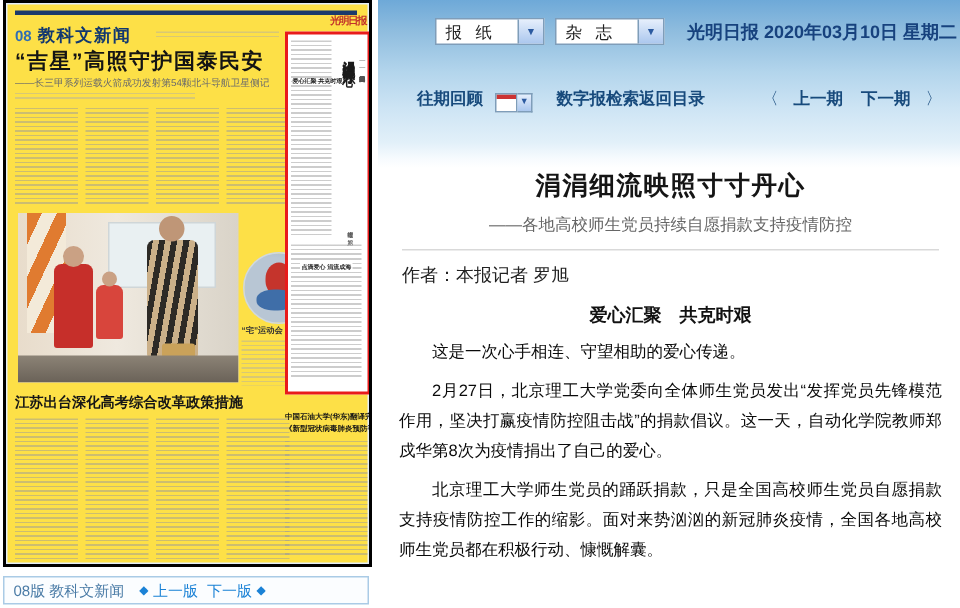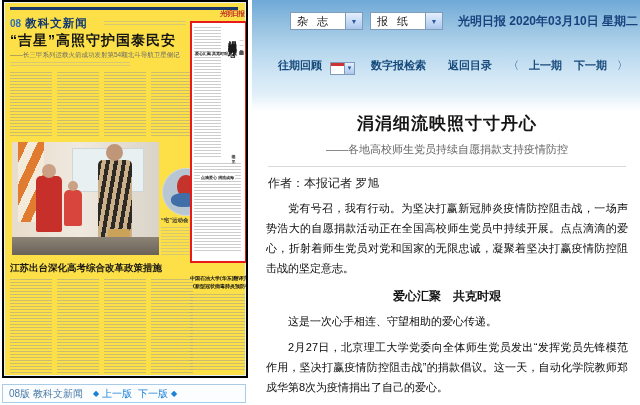--- a/index.html
+++ b/index.html
@@ -187,53 +187,52 @@
       <span>下一版</span>
       <span class="d">◆</span>
     </span>
   </div>
 </div>
 
 <div class="right-panel">
 
   <div class="top-bar">
     <div class="fake-select">
+      <span class="fs-label">报 纸</span>
+      <span class="fs-arrow">▼</span>
+    </div>
+    <div class="fake-select">
       <span class="fs-label">杂 志</span>
-      <span class="fs-arrow">▼</span>
-    </div>
-    <div class="fake-select">
-      <span class="fs-label">报 纸</span>
       <span class="fs-arrow">▼</span>
     </div>
     <span class="date-line">光明日报 2020年03月10日 星期二</span>
   </div>
 
   <div class="toolbar">
     <span class="tb-item">往期回顾</span>
     <span class="datepicker">
       <span class="dp-box"></span>
       <span class="dp-arrow">▼</span>
     </span>
-    <span class="tb-item" style="margin-right:22px">数字报检索</span>
+    <span class="tb-item" style="">数字报检索</span>
     <span class="tb-item">返回目录</span>
     <span class="tb-spacer"></span>
     <span class="tb-arrow">〈</span>
     <span class="tb-issue">上一期</span>
     <span class="tb-issue">下一期</span>
     <span class="tb-arrow">〉</span>
   </div>
 
   <div class="article">
     <div class="art-title">涓涓细流映照寸寸丹心</div>
     <div class="art-sub">——各地高校师生党员持续自愿捐款支持疫情防控</div>
     <div class="art-divider"></div>
     <div class="art-meta">
       <span class="art-author">作者：本报记者 罗旭</span>
     </div>
     <div class="art-body">
-      <p>党有号召，我有行动。为坚决打赢新冠肺炎疫情防控阻击战，一场声势浩大的自愿捐款活动正在全国高校师生党员中持续开展。点点滴滴的爱心，折射着师生党员对党和国家的无限忠诚，凝聚着坚决打赢疫情防控阻击战的坚定意志。</p>
       <div class="art-section-h">爱心汇聚　共克时艰</div>
       <p>这是一次心手相连、守望相助的爱心传递。</p>
       <p>2月27日，北京理工大学党委向全体师生党员发出“发挥党员先锋模范作用，坚决打赢疫情防控阻击战”的捐款倡议。这一天，自动化学院教师郑戍华第8次为疫情捐出了自己的爱心。</p>
       <p>北京理工大学师生党员的踊跃捐款，只是全国高校师生党员自愿捐款支持疫情防控工作的缩影。面对来势汹汹的新冠肺炎疫情，全国各地高校师生党员都在积极行动、慷慨解囊。</p>
     </div>
   </div>
 </div>
 
 </body></html>

